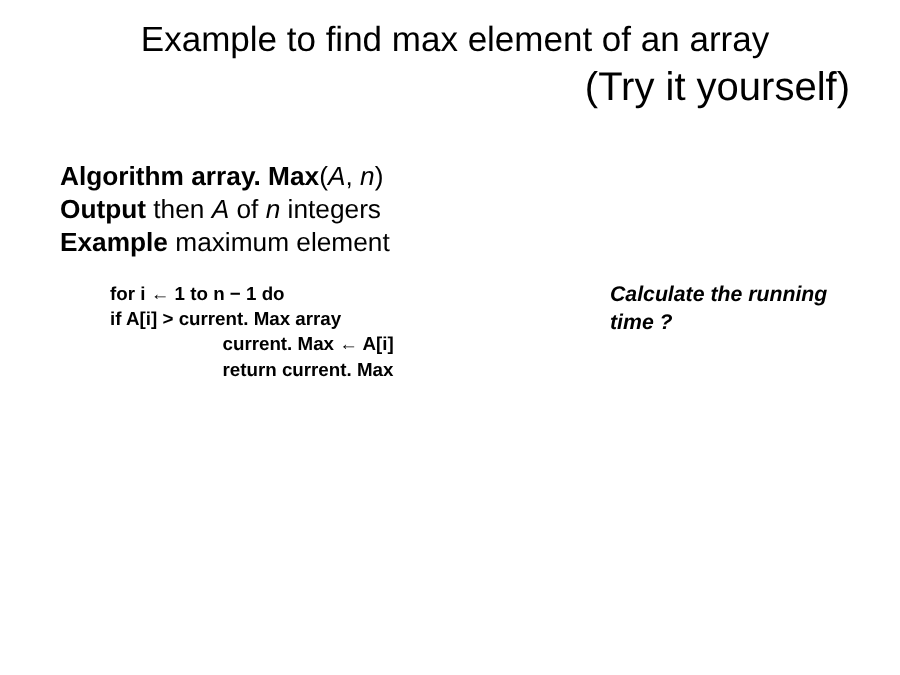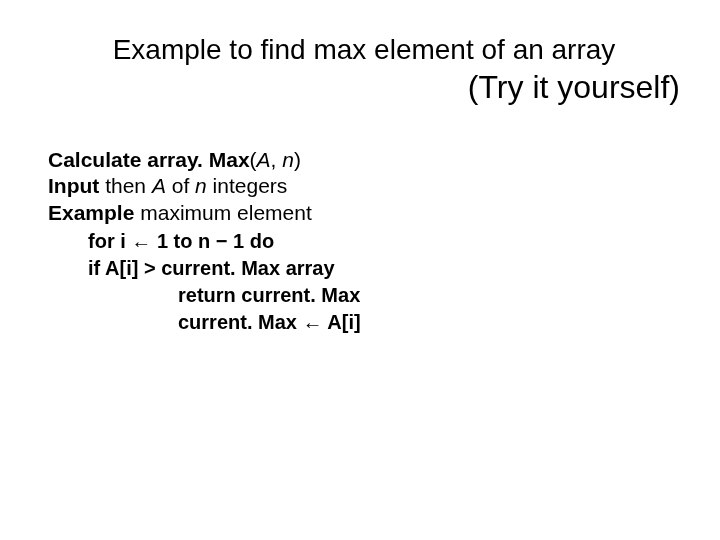--- a/index.html
+++ b/index.html
@@ -9,21 +9,21 @@
     height: 540px;
     background: #fff;
     font-family: Arial, Helvetica, sans-serif;
     color: #000;
   }
   .slide {
     position: relative;
     width: 720px;
     height: 540px;
     box-sizing: border-box;
-    padding: 32px 40px 0 48px;
+    padding: 14px 40px 0 48px;
   }
   .title-block {
     text-align: center;
     margin-bottom: 40px;
   }
   .title-line1 {
     font-size: 28px;
     line-height: 1.25;
   }
   .title-line2 {
@@ -39,23 +39,23 @@
   .algo-block {
     flex: 0 0 auto;
     width: 380px;
     font-size: 21px;
     line-height: 1.25;
   }
   .algo-block .bold { font-weight: bold; }
   .algo-block .italic { font-style: italic; }
   .algo-block .bolditalic { font-weight: bold; }
   .algo-sub {
-    font-size: 20px;
+    font-size: 15px;
     line-height: 1.35;
-    margin-top: 2px;
+    margin-top: 18px;
   }
   .indent1 { padding-left: 40px; }
   .indent2 { padding-left: 122px; }
   .indent3 { padding-left: 130px; }
   .indent-assign { padding-left: 32px; }
   .side-note {
     flex: 1 1 auto;
     padding-left: 60px;
     padding-top: 96px;
     font-size: 17px;
@@ -71,49 +71,53 @@
   <div class="title-block">
     <div class="title-line1">Example to find max element of an array</div>
     <div class="title-line2">(Try it yourself)</div>
   </div>
 
   <div class="content">
 
     <div class="algo-block">
 
       <div>
-        <span class="bold">Calculate </span><span class="bolditalic">array. Max</span><span>(</span><span class="italic">A</span><span>, </span><span class="italic">n</span><span>)</span>
+        <span class="bold">Algorithm </span><span class="bolditalic">array. Max</span><span>(</span><span class="italic">A</span><span>, </span><span class="italic">n</span><span>)</span>
       </div>
 
       <div>
-        <span class="bold">Input </span><span>then </span><span class="italic">A</span><span> of </span><span class="italic">n</span><span> integers</span>
+        <span class="bold">Output </span><span>then </span><span class="italic">A</span><span> of </span><span class="italic">n</span><span> integers</span>
       </div>
 
       <div>
         <span class="bold">Example </span><span>maximum element</span>
       </div>
 
 
 
       <div class="algo-sub">
 
         <div class="indent1">
           <span class="bold">for </span><span class="bolditalic">i </span><span class="bold">← </span><span class="bold">1 </span><span class="bold">to </span><span class="bolditalic">n </span><span class="bold">− </span><span class="bold">1 </span><span class="bold">do</span>
         </div>
 
         <div class="indent1">
           <span class="bold">if </span><span class="bolditalic">A</span><span class="bold">[</span><span class="bolditalic">i</span><span class="bold">] </span><span class="bold">&gt; </span><span class="bolditalic">current. Max </span><span class="bold">array</span>
         </div>
 
         <div class="indent3">
-          <span class="bold">return </span><span class="bolditalic">current. Max</span>
+          <span class="bolditalic">current. Max </span><span class="bold">← </span><span class="bolditalic">A</span><span class="bold">[</span><span class="bolditalic">i</span><span class="bold">]</span>
         </div>
 
         <div class="indent3">
-          <span class="bolditalic">current. Max </span><span class="bold">← </span><span class="bolditalic">A</span><span class="bold">[</span><span class="bolditalic">i</span><span class="bold">]</span>
+          <span class="bold">return </span><span class="bolditalic">current. Max</span>
         </div>
 
       </div>
     </div>
 
+    <div class="side-note">
+      <div class="bolditalic">Calculate the running</div>
+      <div class="bolditalic">time ?</div>
+    </div>
 
   </div>
 </div>
 
 </body></html>

